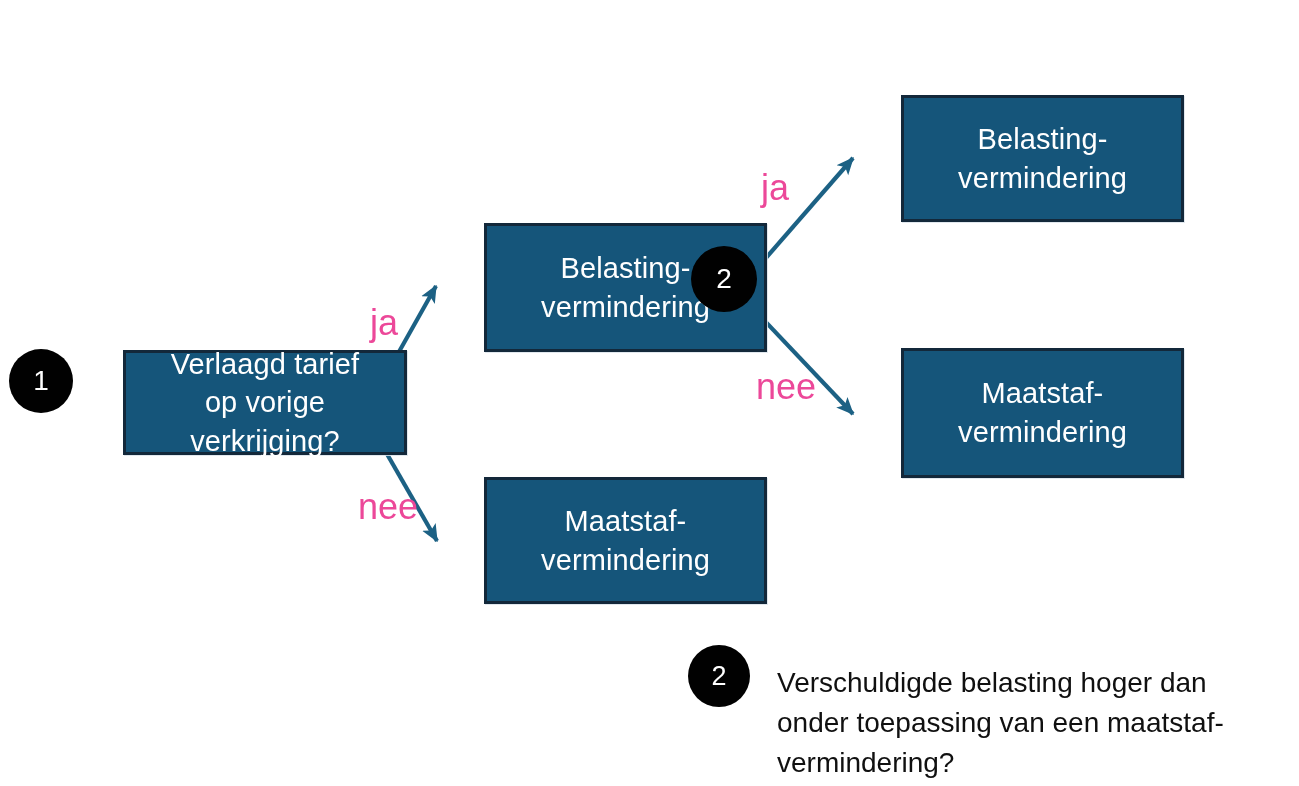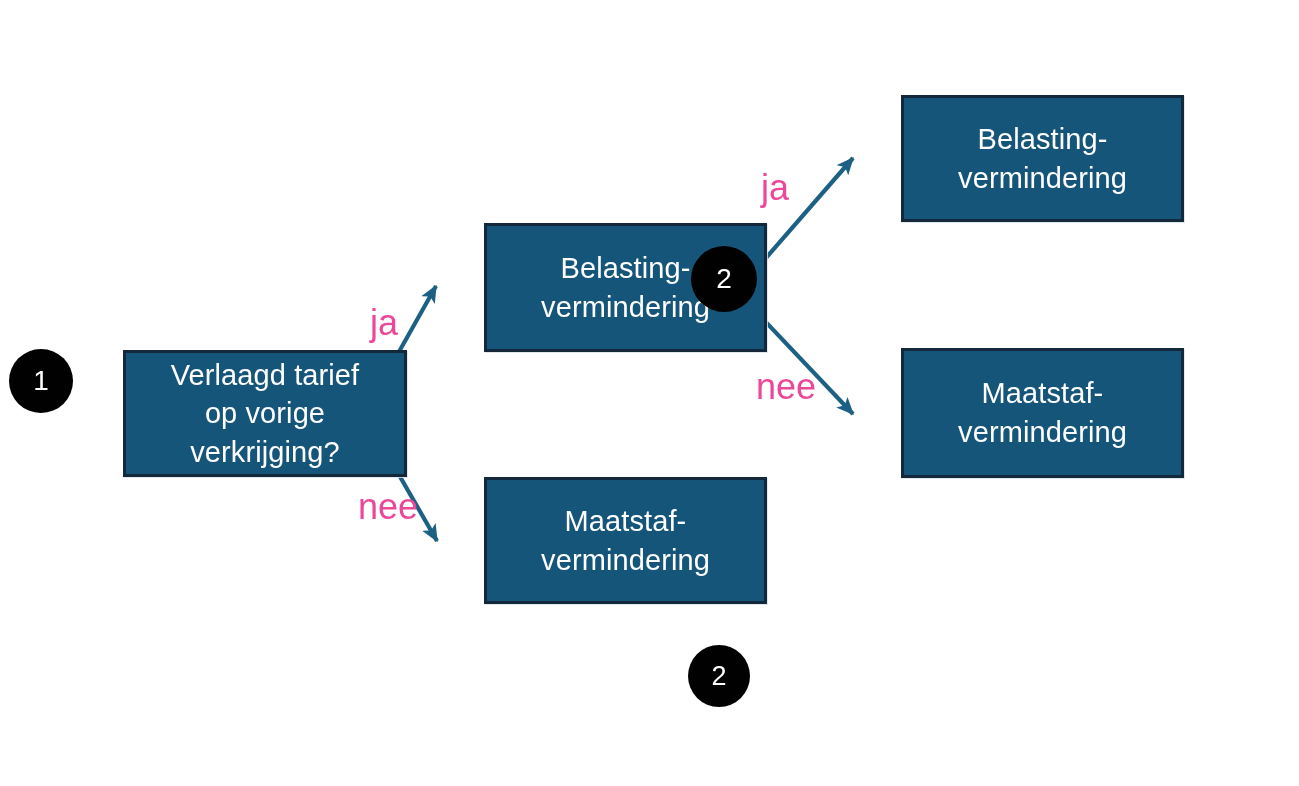--- a/index.html
+++ b/index.html
@@ -40,21 +40,21 @@
     text-align: center;
     font-size: 29px;
     line-height: 1.33;
     letter-spacing: 0.1px;
     font-weight: 400;
     box-shadow: 1px 1px 0 rgba(220,228,235,0.85);
     margin-left: 44px;
   }
   .node-text { padding: 0 6px; white-space: pre-line; }
 
-  #node-root      { left: 79px;  top: 350px; width: 284px; height: 127px; }
+  #node-root      { left: 79px;  top: 350px; width: 284px; height: 105px; }
   #node-mid-tax   { left: 440px; top: 223px; width: 283px; height: 129px; }
   #node-mid-base  { left: 440px; top: 477px; width: 283px; height: 127px; }
   #node-right-tax { left: 857px; top: 95px;  width: 283px; height: 127px; }
   #node-right-base{ left: 857px; top: 348px; width: 283px; height: 130px; }
 
   
   .badge {
     position: absolute;
     background: #010101;
     color: #ffffff;
@@ -144,14 +144,17 @@
 
   <div class="badge" id="badge-1">1</div>
   <div class="badge" id="badge-2">2</div>
 
   <div class="edge-label" id="label-root-ja">ja</div>
   <div class="edge-label" id="label-root-nee">nee</div>
   <div class="edge-label" id="label-mid-ja">ja</div>
   <div class="edge-label" id="label-mid-nee">nee</div>
 
   <div class="badge" id="badge-legend-2">2</div>
+  <div id="legend-text">Verschuldigde belasting hoger dan
+onder toepassing van een maatstaf-
+vermindering?</div>
 
 </div>
 
 </body></html>

